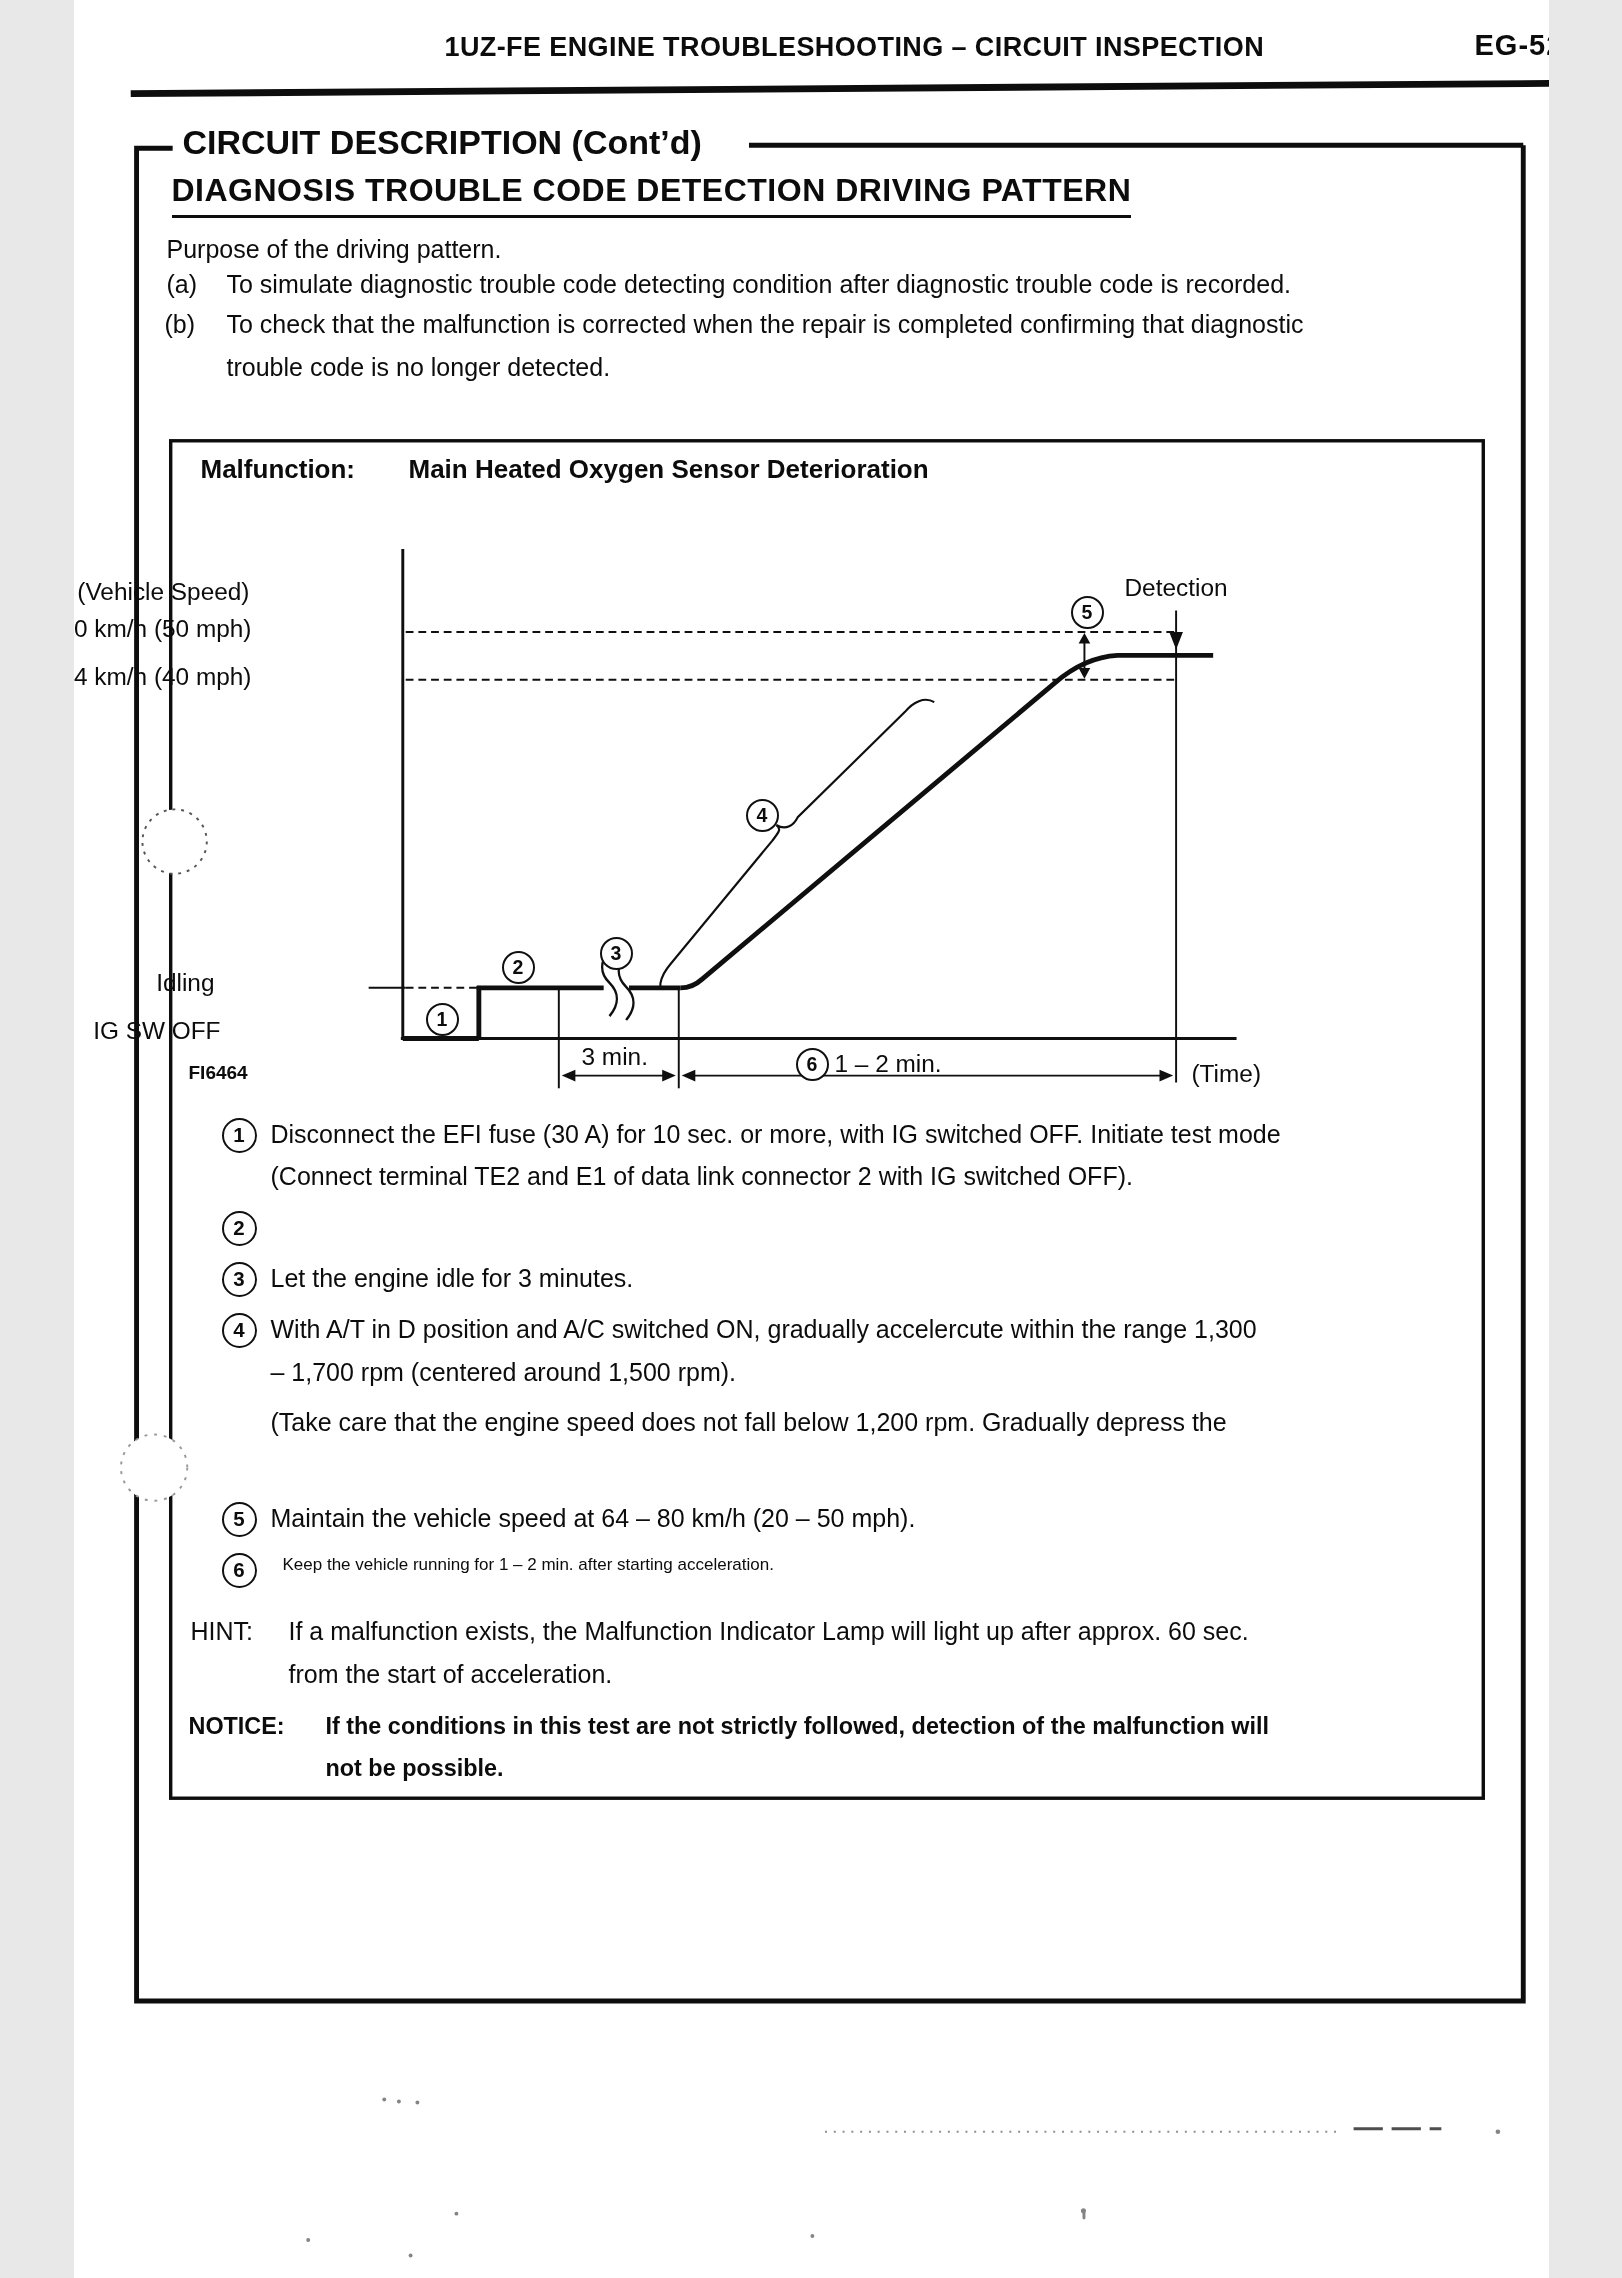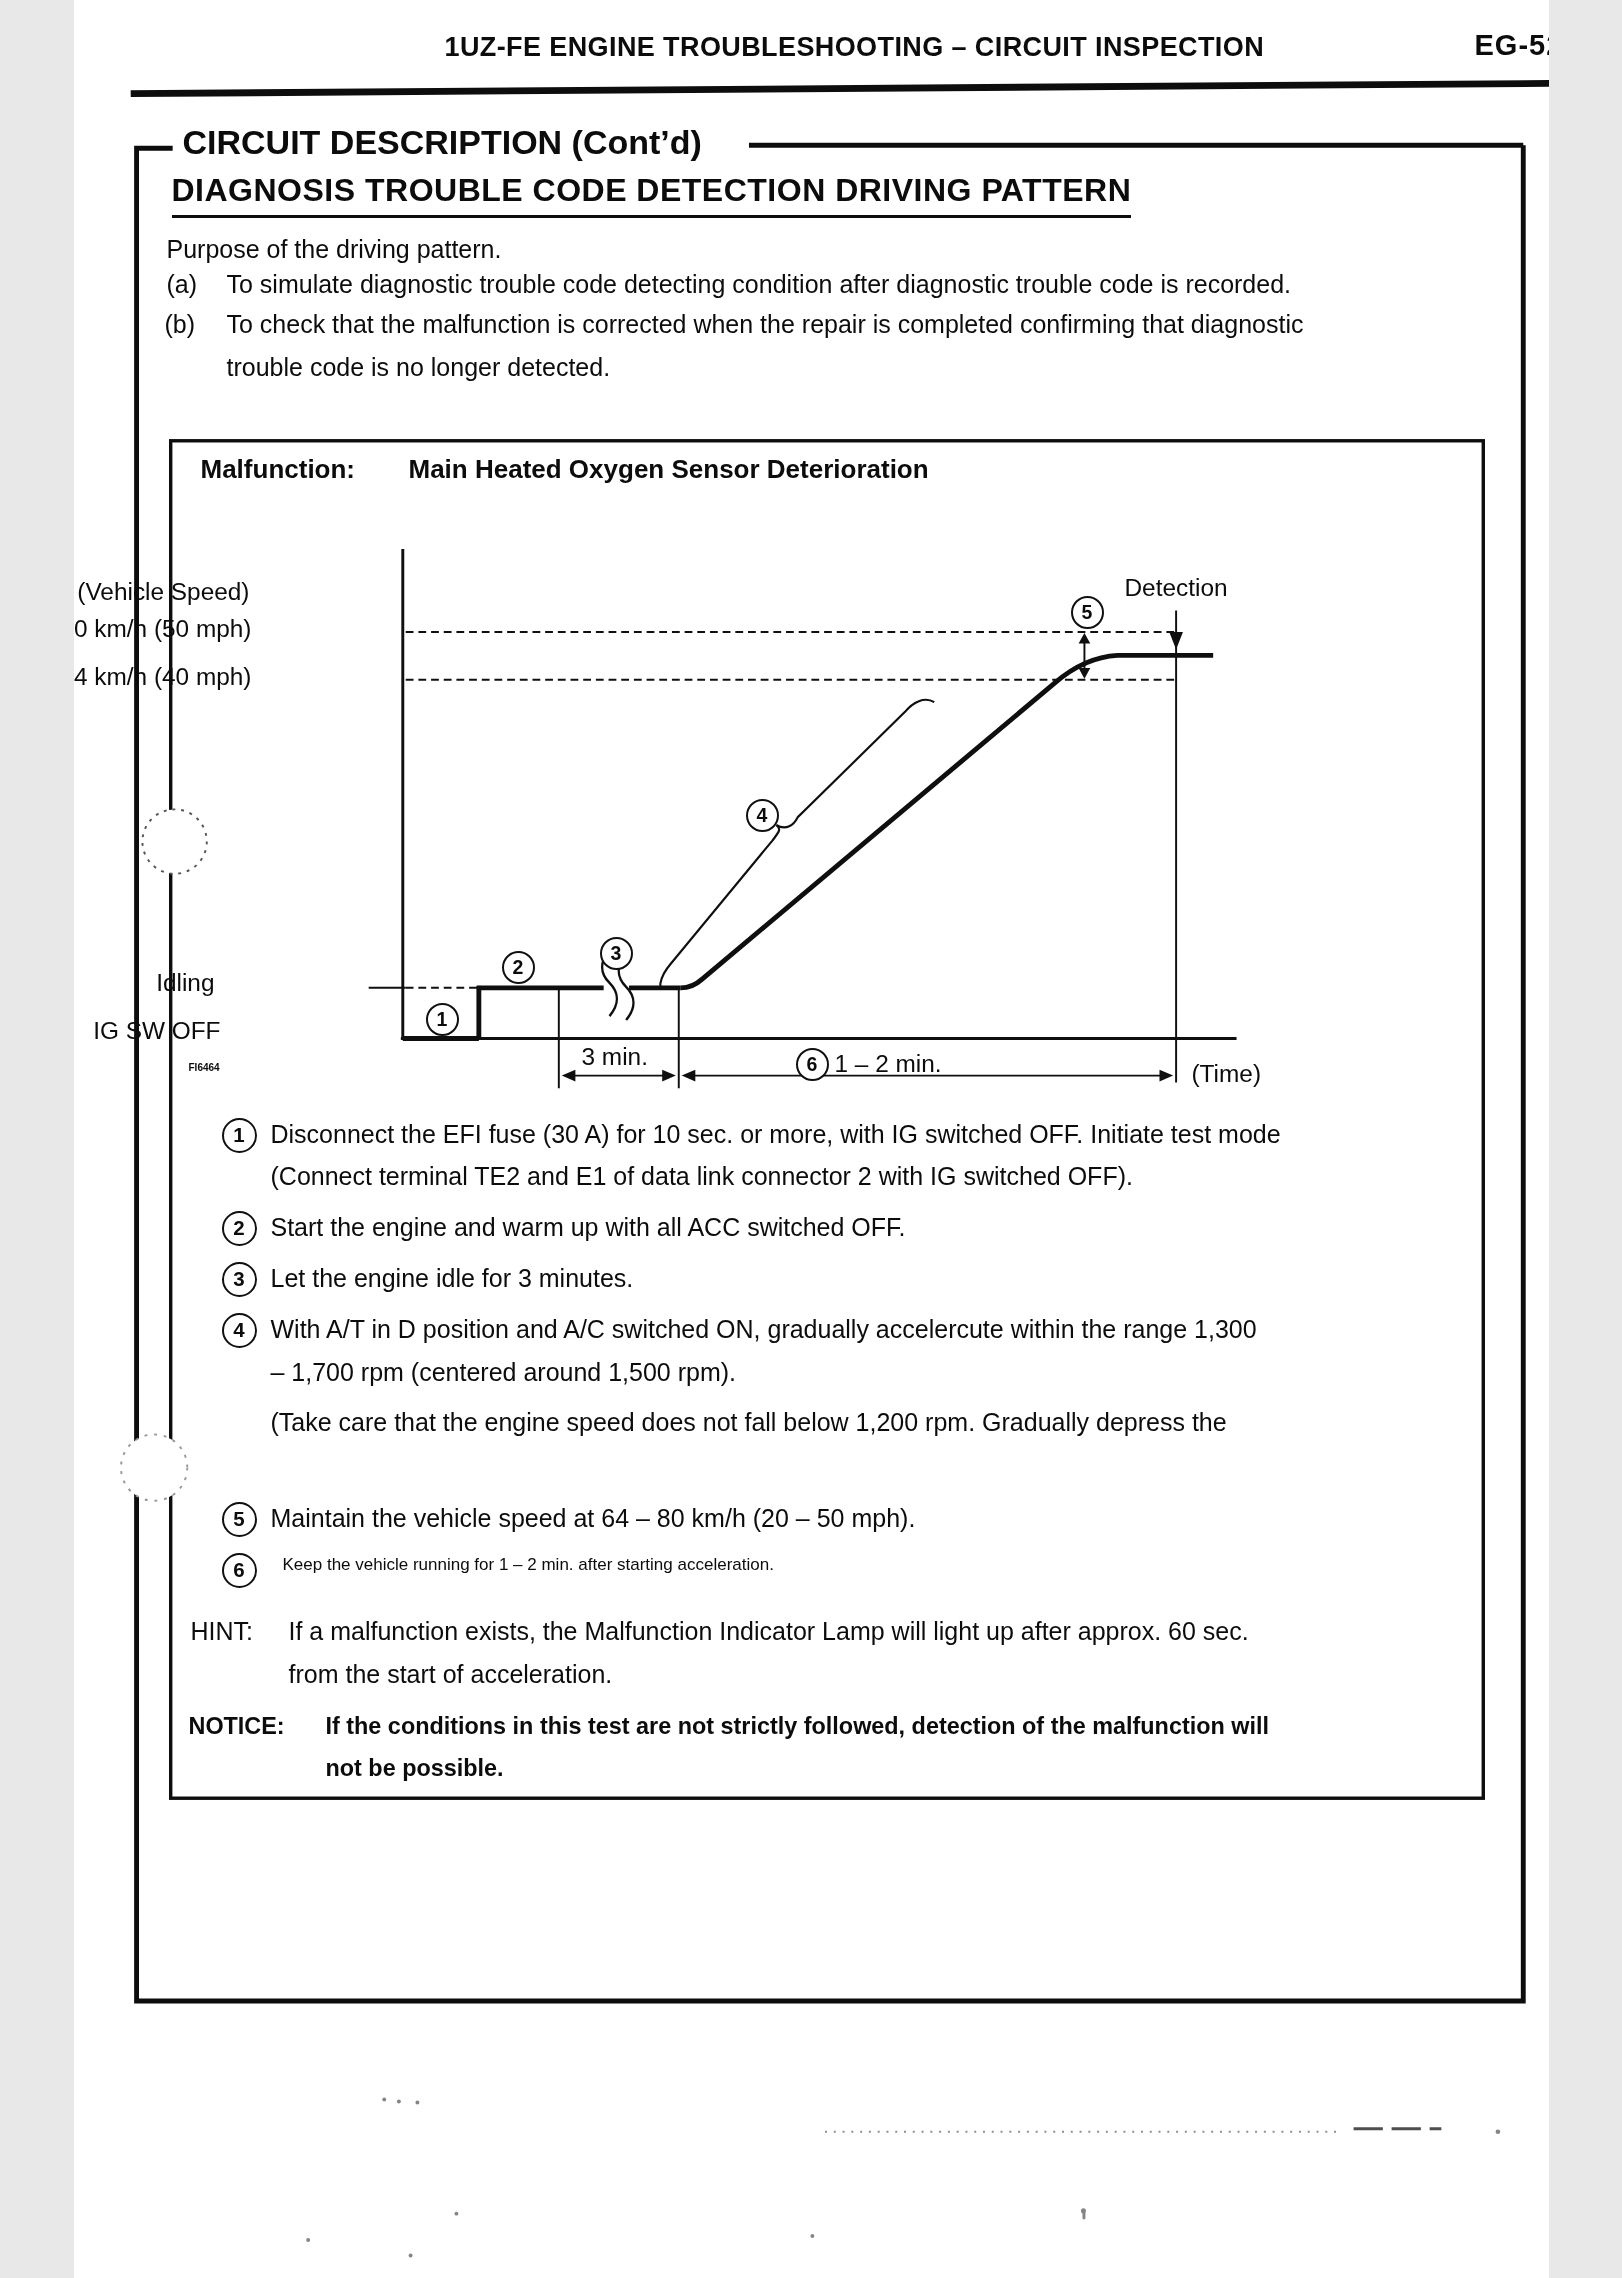--- a/index.html
+++ b/index.html
@@ -148,35 +148,34 @@
 
   <div class="t" style="right:1299px;top:578px;font-size:24.4px;">(Vehicle Speed)</div>
   <div class="t" style="right:1297px;top:615px;font-size:24.4px;">80 km/h (50 mph)</div>
   <div class="t" style="right:1297px;top:663px;font-size:24.4px;">64 km/h (40 mph)</div>
   <div class="t" style="left:1051px;top:574px;font-size:24.4px;">Detection</div>
   <div class="t" style="right:1334px;top:969px;font-size:24.4px;">Idling</div>
   <div class="t" style="right:1328px;top:1017px;font-size:24.4px;">IG SW OFF</div>
   <div class="t" style="left:508px;top:1043px;font-size:24.4px;">3 min.</div>
   <div class="t" style="left:761px;top:1050px;font-size:24.4px;">1 – 2 min.</div>
   <div class="t" style="left:1118px;top:1060px;font-size:24.4px;">(Time)</div>
-  <div class="t b" style="left:115px;top:1062px;font-size:10px;">FI6464</div>
+  <div class="t b" style="left:115px;top:1062px;font-size:19px;">FI6464</div>
 
   <div class="callout" style="left:352px;top:1003px;">1</div>
   <div class="callout" style="left:428px;top:951px;">2</div>
   <div class="callout" style="left:526px;top:937px;">3</div>
   <div class="callout" style="left:672px;top:799px;">4</div>
   <div class="callout" style="left:997px;top:596px;">5</div>
   <div class="callout" style="left:722px;top:1048px;">6</div>
 
   <div class="stepnum" style="left:148px;top:1118px;">1</div>
   <div class="t" style="left:197px;top:1120px;font-size:25px;">Disconnect the EFI fuse (30 A) for 10 sec. or more, with IG switched OFF. Initiate test mode</div>
   <div class="t" style="left:197px;top:1162px;font-size:25px;">(Connect terminal TE2 and E1 of data link connector 2 with IG switched OFF).</div>
 
   <div class="stepnum" style="left:148px;top:1211px;">2</div>
-  <div class="t" style="left:197px;top:1213px;font-size:25px;">Start the engine and warm up with all ACC switched OFF.</div>
 
   <div class="stepnum" style="left:148px;top:1262px;">3</div>
   <div class="t" style="left:197px;top:1264px;font-size:25px;">Let the engine idle for 3 minutes.</div>
 
   <div class="stepnum" style="left:148px;top:1313px;">4</div>
   <div class="t" style="left:197px;top:1315px;font-size:25px;">With A/T in D position and A/C switched ON, gradually accelercute within the range 1,300</div>
   <div class="t" style="left:197px;top:1358px;font-size:25px;">– 1,700 rpm (centered around 1,500 rpm).</div>
   <div class="t" style="left:197px;top:1408px;font-size:25px;text-align:right;">(Take care that the engine speed does not fall below 1,200 rpm. Gradually depress the</div>
 
   <div class="stepnum" style="left:148px;top:1502px;">5</div>

